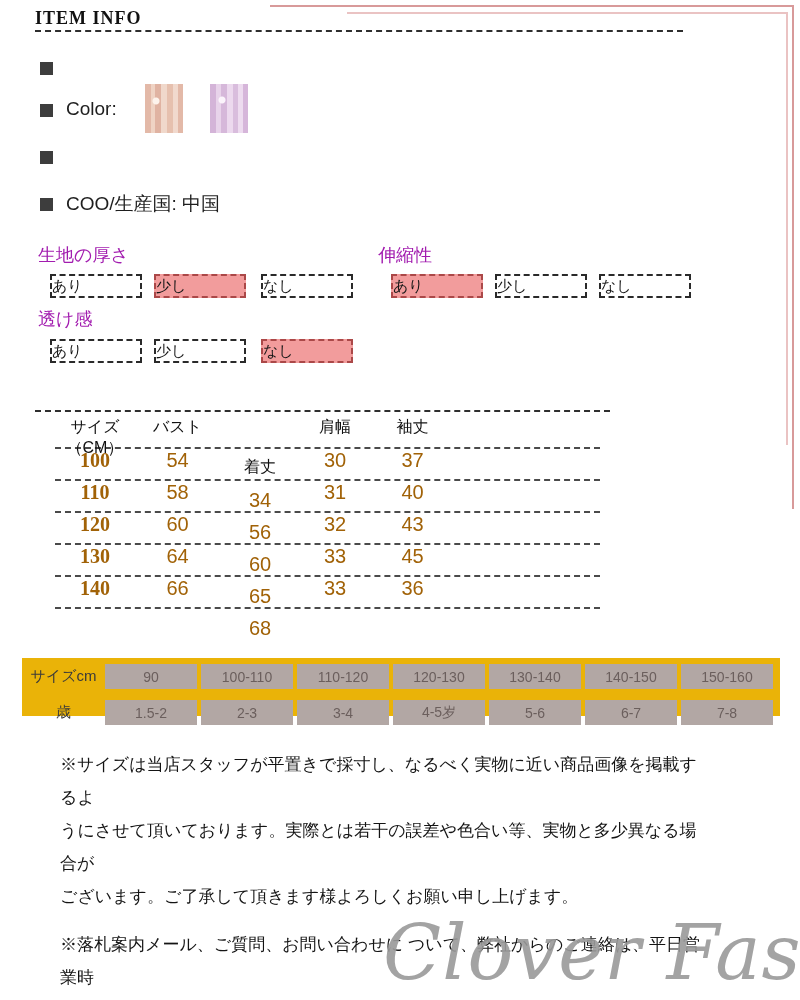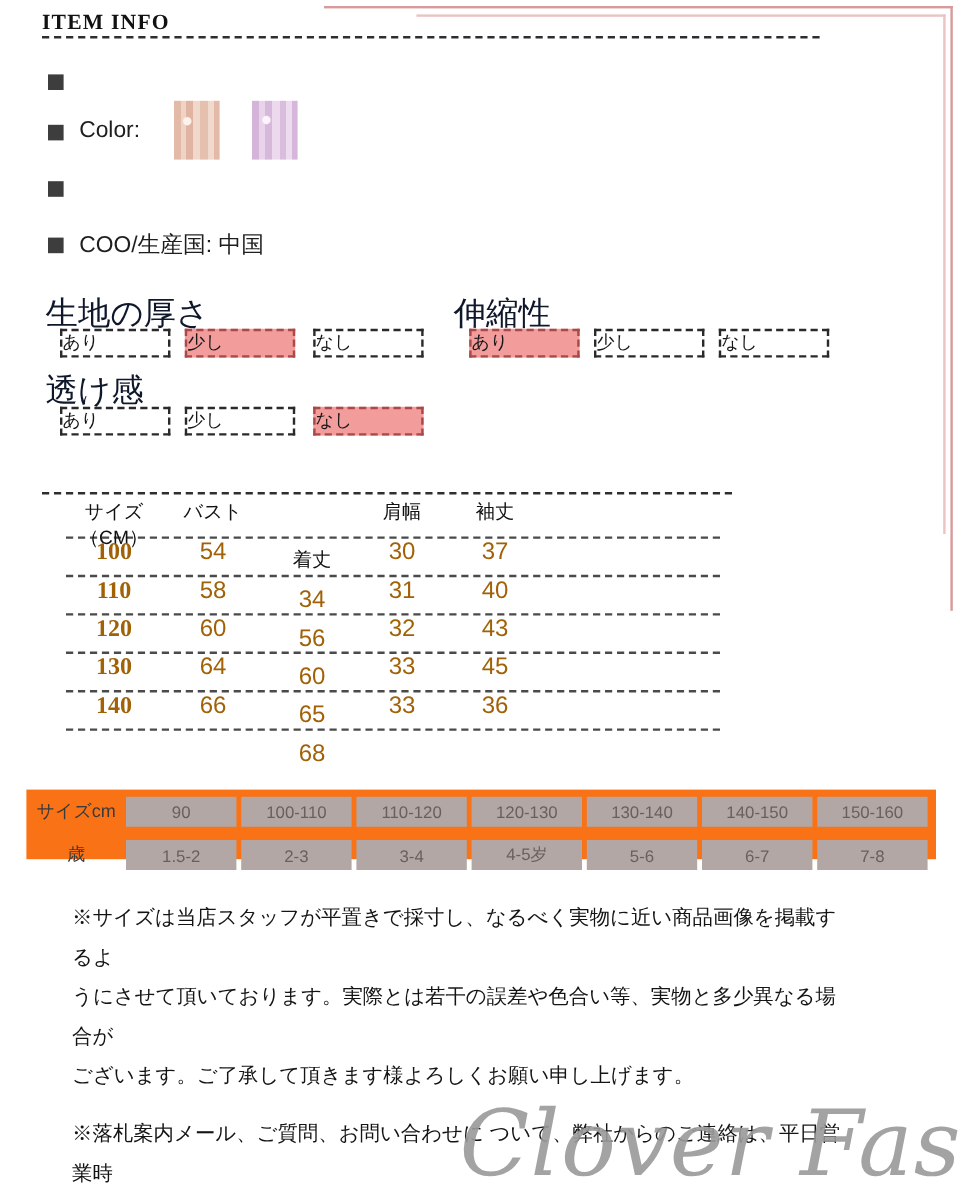--- a/index.html
+++ b/index.html
@@ -21,36 +21,36 @@
   .info-text{position:absolute; font-size:19px; color:#1e1e1e; white-space:nowrap;}
 
   .swatch{position:absolute; width:38px; height:49px;}
   .swatch-pink{background:
     radial-gradient(circle 4px at 11px 17px, #fdf3ec 0 3px, rgba(0,0,0,0) 4px),
     linear-gradient(90deg,#e3b9a8 0 6px,#efd3c4 6px 10px,#e0b3a2 10px 16px,#f0d8cb 16px 22px,#e6c0ae 22px 28px,#f1d9cd 28px 33px,#e3b9a8 33px 38px);}
   .swatch-purple{background:
     radial-gradient(circle 4px at 12px 16px, #fbf4fb 0 3px, rgba(0,0,0,0) 4px),
     linear-gradient(90deg,#d4b4d8 0 6px,#e8d3ea 6px 11px,#d6b8da 11px 17px,#ecd9ee 17px 23px,#d9bddd 23px 28px,#eddbef 28px 33px,#d6b6da 33px 38px);}
 
-  .attr-label{position:absolute; font-size:27px; color:#0f172a;}
+  .attr-label{position:absolute; font-size:18px; color:#a21caf;}
   .opt-box{position:absolute; width:88px; height:20px; border:2px dashed #2a2a2a;
     font-size:15px; line-height:20px; color:#161616; background:#fff;}
   .opt-box.selected{background:#f29c9c; border-color:#ab4848;}
 
   .size-table{position:absolute; left:55px; top:417px; width:545px;}
   .st-row{display:flex; align-items:flex-start; height:30px; border-bottom:2px dashed #4a4a4a;}
   .st-c{text-align:center; padding-bottom:3px;}
   .st-c1{width:80px;} .st-c2{width:85px;} .st-c3{width:80px;margin-top:40px;} .st-c4{width:70px;} .st-c5{width:85px;}
   .st-fill{flex:1;}
   .st-head .st-c{font-size:16px; color:#111;}
   .st-data .st-c1{font-family:"Liberation Serif", serif; font-weight:bold; font-size:17px;}
   .st-data .st-c{font-size:20px; color:#a16207;}
 
   .ref-title{position:absolute; left:28px; top:656px; font-size:17px; font-weight:normal; color:#111;margin-left:40px;}
-  .ref-table{position:absolute; left:22px; top:658px; width:758px; height:58px; background:#f97316;}
+  .ref-table{position:absolute; left:22px; top:658px; width:758px; height:58px; background:#eab308;}
   .ref-row{position:absolute; left:0; width:100%; display:flex; align-items:center;}
   .ref-row1{top:6px;} .ref-row2{top:42px;}
   .ref-label{width:83px; text-align:center; font-size:15px; color:#3a3a3a;}
   .ref-cell{width:92px; height:25px; margin-right:4px; background:#b2a7a4; color:#6b5f5d;
     font-size:14px; display:flex; align-items:center; justify-content:center;}
 
   .note{position:absolute; left:60px; width:650px; font-size:17px; line-height:33px;
     color:#141414; white-space:pre-line;}
 
   .watermark{position:absolute; left:383px; top:908px; font-family:"DejaVu Serif", serif;

